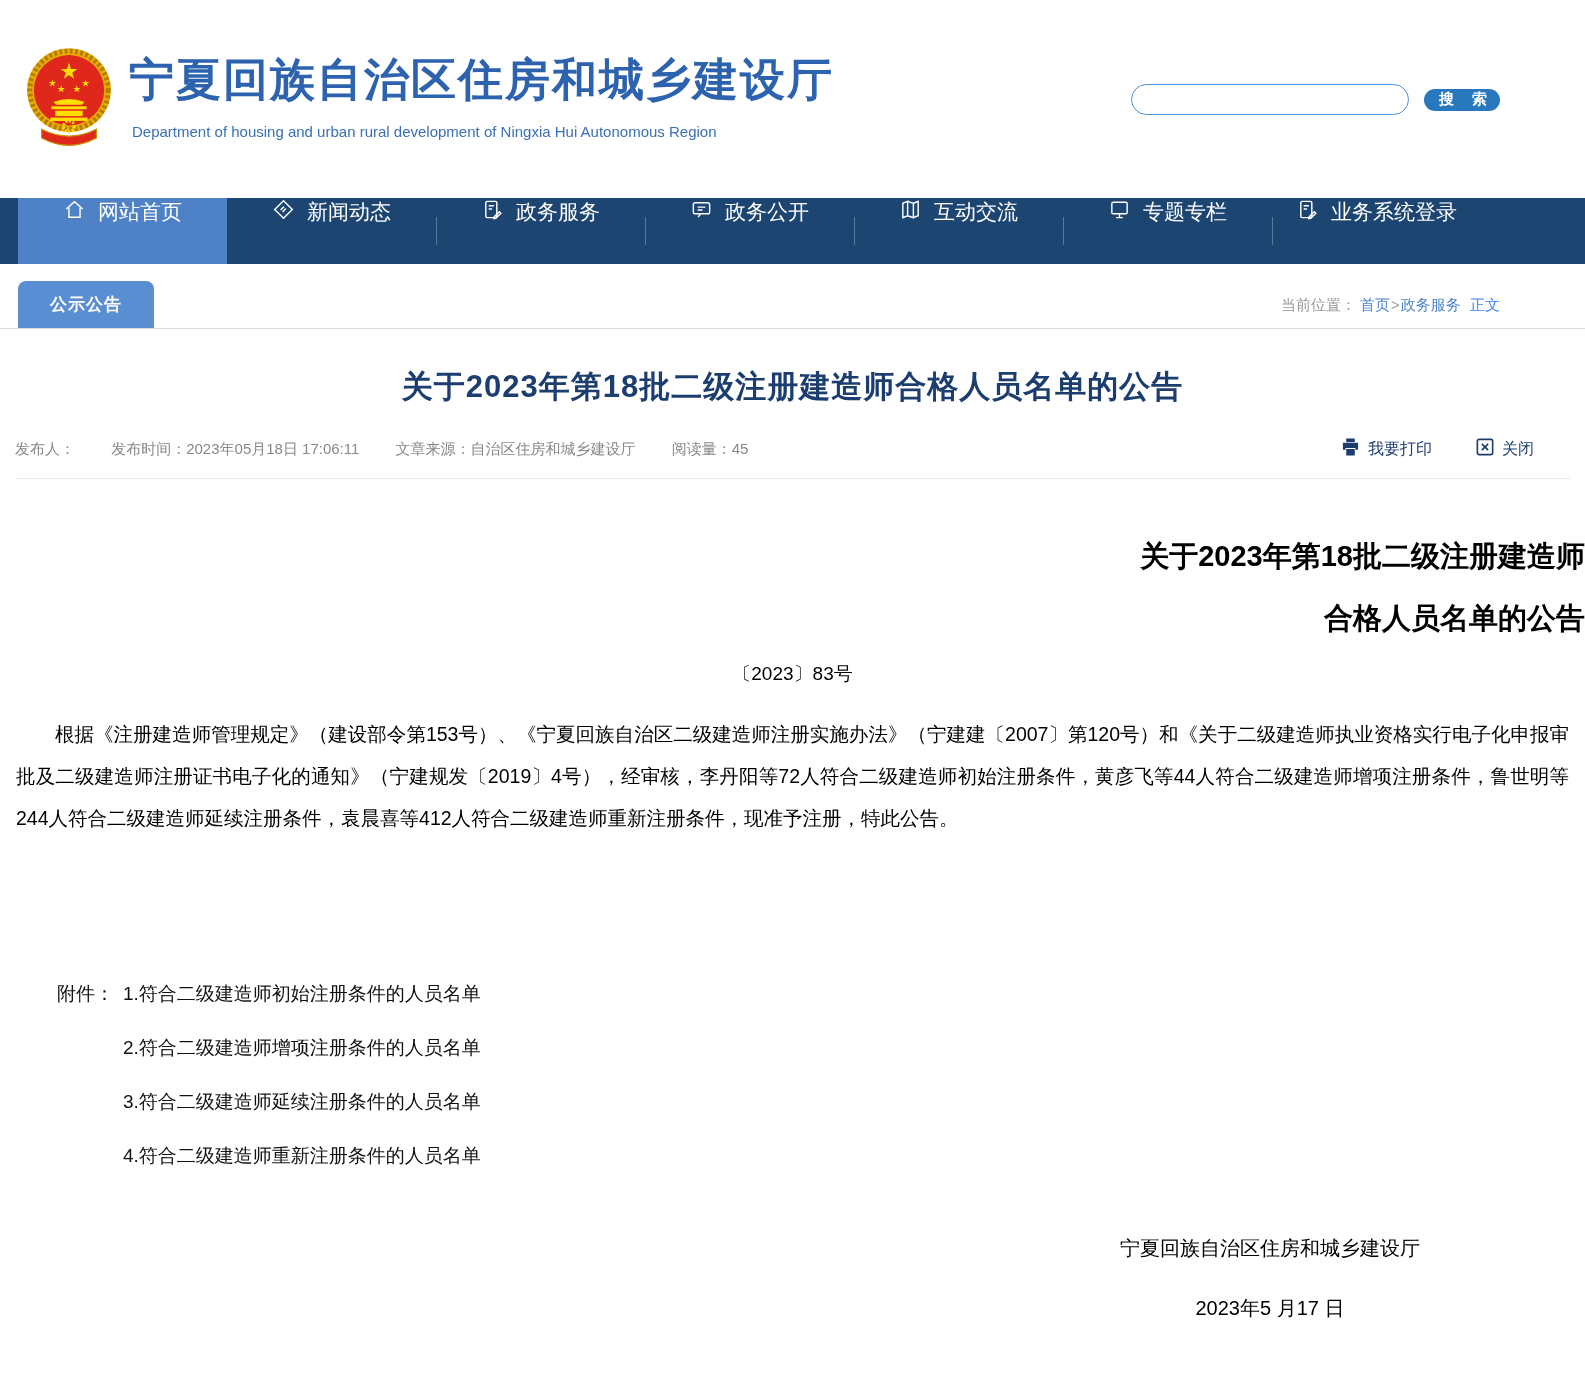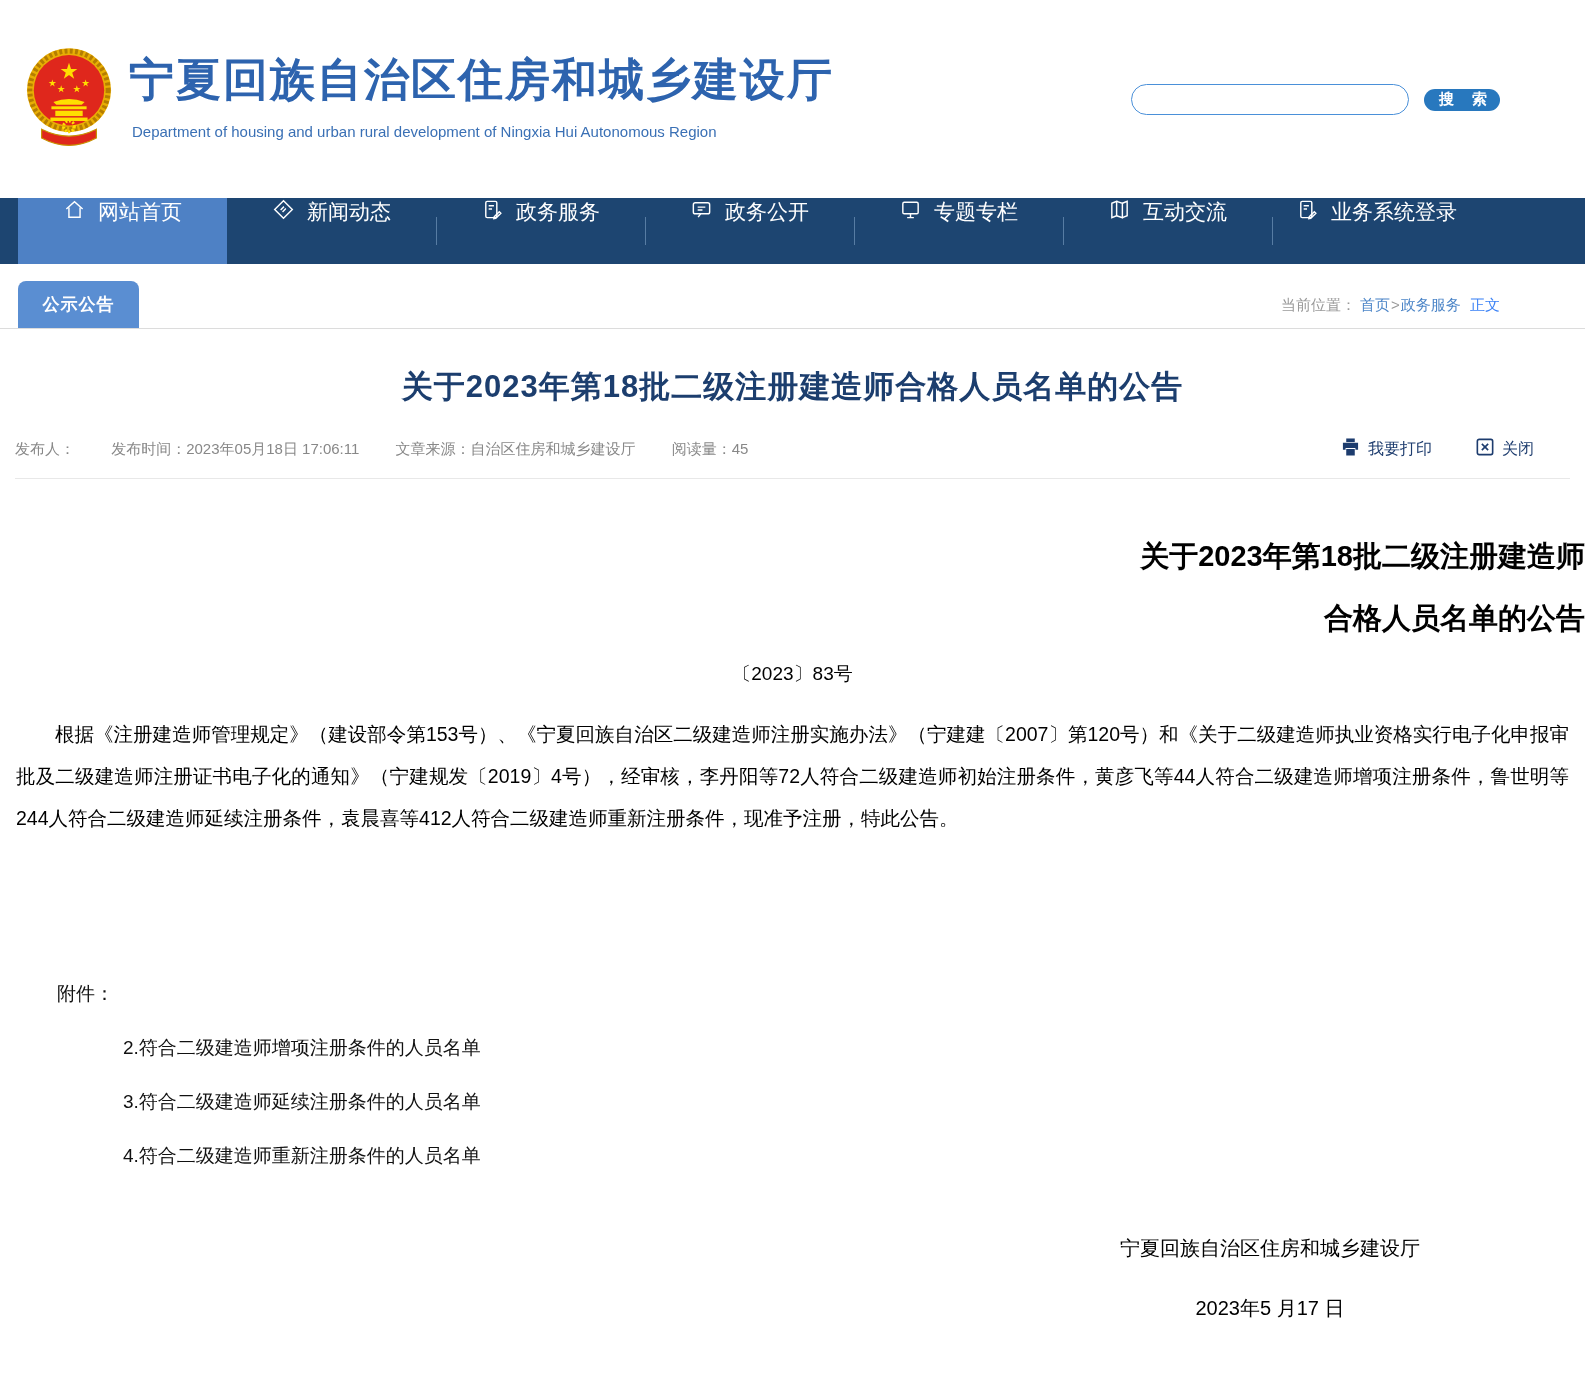--- a/index.html
+++ b/index.html
@@ -44,21 +44,21 @@
   .nav-item + .nav-item::before {
     content:""; position:absolute; left:0; top:19px; height:28px; width:1px;
     background:rgba(160,190,225,.45);
   }
   .nav-item.active { background:#4e81c5; }
   .nav-item.active + .nav-item::before { display:none; }
   .nav-item svg { flex:0 0 auto; }
   
   .tab-row { position:relative; margin-top:17px; height:48px; border-bottom:1px solid #dcdcdc; }
   .section-tab {
-    position:absolute; left:18px; bottom:0; width:121px; height:47px;
+    position:absolute; left:18px; bottom:0; width:136px; height:47px;
     background:#5a8ed2; color:#fff; border-radius:8px 8px 0 0;
     display:flex; align-items:center; justify-content:center;
     font-size:17px; font-weight:bold; letter-spacing:1px; cursor:pointer;
   }
   .breadcrumb { position:absolute; right:85px; top:15px; font-size:15px; color:#999; }
   .breadcrumb a { color:#4d86c8; text-decoration:none; cursor:pointer; }
   .breadcrumb .crumb-sep { color:#999; margin:0 1px; }
   .breadcrumb .current { color:#3b82f6; margin-left:5px; }
   
   .article-title {
@@ -196,35 +196,35 @@
           <rect x="3.5" y="5" width="17" height="11.5" rx="2"></rect>
           <path d="M8.5 20 l2.6-3.5"></path>
           <path d="M8 9.5 h8 M8 12.5 h5"></path>
         </svg>
     </span>
     <span>政务公开</span>
   </div>
   <div class="nav-item">
     <span>
       <svg width="23" height="23" viewBox="0 0 24 24" fill="none" stroke="#fff" stroke-width="1.5">
-          <rect x="4" y="4.5" width="16" height="12" rx="1.5"></rect>
-          <path d="M12 16.5 v3.2 M8.5 20.5 h7"></path>
-        </svg>
-    </span>
-    <span>专题专栏</span>
-  </div>
-  <div class="nav-item">
-    <span>
-      <svg width="23" height="23" viewBox="0 0 24 24" fill="none" stroke="#fff" stroke-width="1.5">
           <path d="M4 5.5 L9 3.5 V18.5 L4 20.5 Z"></path>
           <path d="M9 3.5 L15 5.5 V20.5 L9 18.5"></path>
           <path d="M15 5.5 L20 3.5 V18.5 L15 20.5"></path>
         </svg>
     </span>
     <span>互动交流</span>
+  </div>
+  <div class="nav-item">
+    <span>
+      <svg width="23" height="23" viewBox="0 0 24 24" fill="none" stroke="#fff" stroke-width="1.5">
+          <rect x="4" y="4.5" width="16" height="12" rx="1.5"></rect>
+          <path d="M12 16.5 v3.2 M8.5 20.5 h7"></path>
+        </svg>
+    </span>
+    <span>专题专栏</span>
   </div>
   <div class="nav-item">
     <span>
       <svg width="23" height="23" viewBox="0 0 24 24" fill="none" stroke="#fff" stroke-width="1.5">
           <rect x="5" y="3.5" width="11.5" height="17" rx="1.5"></rect>
           <path d="M8 8 h5.5 M8 11.5 h3.5"></path>
           <path d="M13.8 19.6 l5.3-5.3 1.6 1.6 -5.3 5.3 -2 .4 z"></path>
         </svg>
     </span>
     <span>业务系统登录</span>
@@ -276,20 +276,21 @@
   <div class="hl">关于2023年第18批二级注册建造师</div>
   <div class="hl">合格人员名单的公告</div>
 </div>
 <div class="doc-number">〔2023〕83号</div>
 
 <div class="article-paragraph">根据《注册建造师管理规定》（建设部令第153号）、《宁夏回族自治区二级建造师注册实施办法》（宁建建〔2007〕第120号）和《关于二级建造师执业资格实行电子化申报审批及二级建造师注册证书电子化的通知》（宁建规发〔2019〕4号），经审核，李丹阳等72人符合二级建造师初始注册条件，黄彦飞等44人符合二级建造师增项注册条件，鲁世明等244人符合二级建造师延续注册条件，袁晨喜等412人符合二级建造师重新注册条件，现准予注册，特此公告。</div>
 
 <div class="attachments">
   <div class="attach-row">
     <span class="attach-label">附件：</span>
+    <a class="attach-link">1.符合二级建造师初始注册条件的人员名单</a>
   </div>
   <div class="attach-row indent">
     <a class="attach-link">2.符合二级建造师增项注册条件的人员名单</a>
   </div>
   <div class="attach-row indent">
     <a class="attach-link">3.符合二级建造师延续注册条件的人员名单</a>
   </div>
   <div class="attach-row indent">
     <a class="attach-link">4.符合二级建造师重新注册条件的人员名单</a>
   </div>

